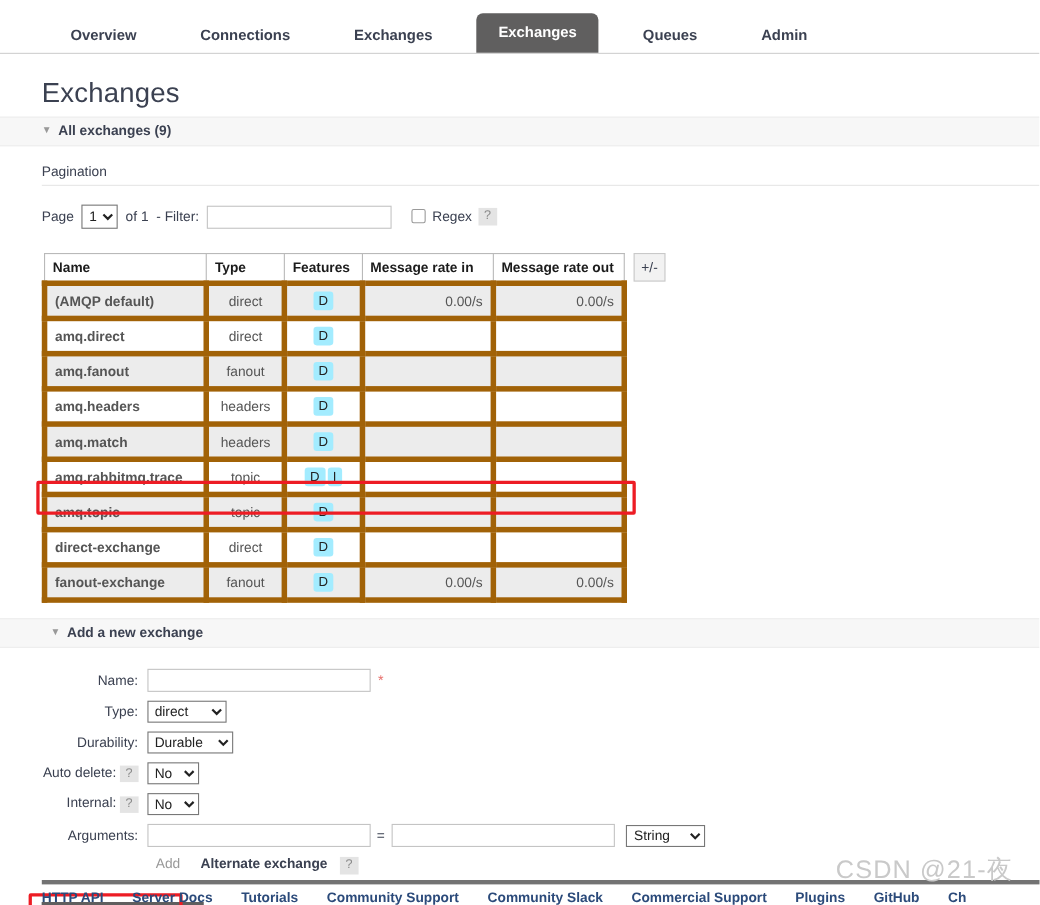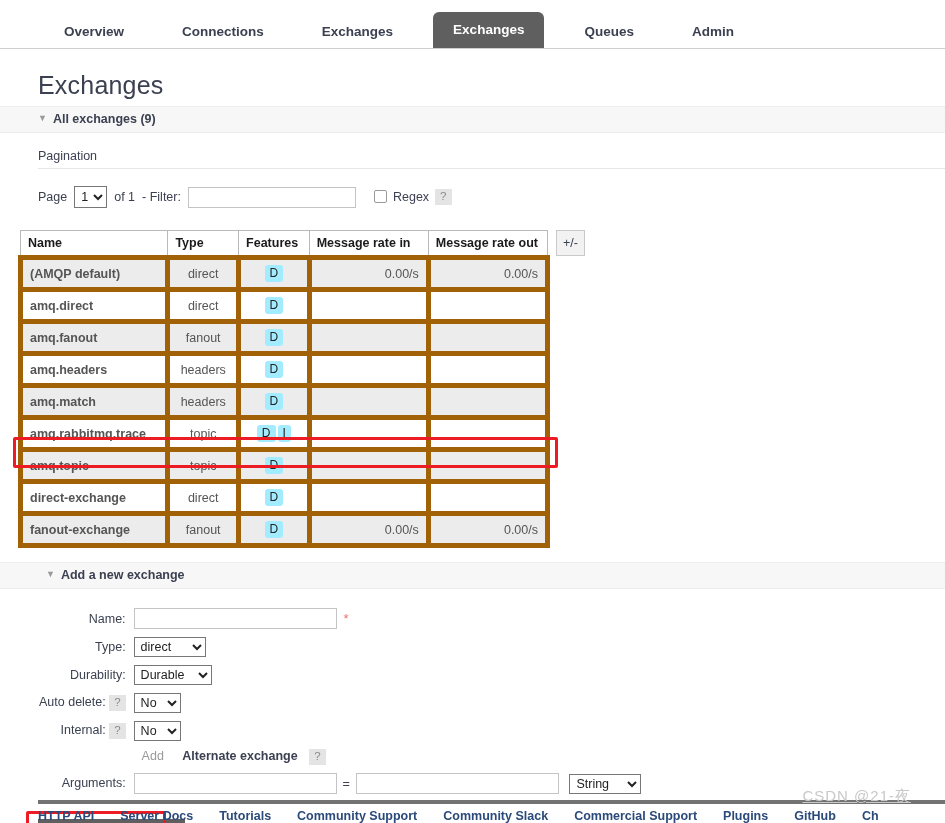--- a/index.html
+++ b/index.html
@@ -100,21 +100,21 @@
     display: inline-block;
     background: #e4e4e4;
     color: #8a8a8a;
     font-size: 11.5px;
     padding: 1px 5px 2px 5px;
     line-height: 1.1;
     cursor: pointer;
   }
 
   
-  .table-wrap { margin: 22px 0 0 18px; position: relative; }
+  .table-wrap { margin: 22px 0 0 38px; position: relative; }
   table.ex {
     border-collapse: collapse;
     font-size: 12.5px;
     width: 532px;
   }
   table.ex th {
     border: 1px solid #b9b9b9;
     background: #fff;
     font-weight: bold;
     color: #1b1b1b;
@@ -227,26 +227,25 @@
     display: flex;
     gap: 26px;
     font-size: 12.5px;
     font-weight: bold;
     color: #2b4a7a;
     white-space: nowrap;
   }
   .footer-links span { cursor: pointer; }
   .watermark {
     position: absolute;
-    right: 34px; bottom: 17px;
-    font-size: 15px;
+    right: 24px; bottom: 17px;
+    font-size: 23px;
     color: #c9c9c9;
     letter-spacing: 1px;
     pointer-events: none;
-    text-decoration: underline;
   }
 </style>
 </head>
 <body>
 
 
 
 
 <div class="navbar">
   <div class="tabs" id="nav-tabs">
@@ -402,32 +401,32 @@
   <tr>
     <td class="lbl">
       <span>Internal:</span>
       <span class="help">?</span>
     </td>
     <td class="fld">
       <select class="form-sel" id="internal-select"><option value="No">No</option><option value="Yes">Yes</option></select>
     </td>
   </tr>
   <tr>
+    <td class="lbl">Arguments:</td>
+    <td class="fld">
+      <input class="txt" type="text" value="" style=""><span class="eq">=</span><input class="txt" type="text" value="" style="">
+      <select class="form-sel" id="argtype-select" style="margin-left:7px;"><option value="String">String</option><option value="Number">Number</option><option value="Boolean">Boolean</option><option value="List">List</option></select>
+    </td>
+  </tr>
+  <tr>
     <td class="lbl"></td>
     <td class="fld">
       <span class="add-link">Add</span>
       <span class="alt-ex">Alternate exchange</span>
       <span class="help" style="margin-left:8px;">?</span>
-    </td>
-  </tr>
-  <tr>
-    <td class="lbl">Arguments:</td>
-    <td class="fld">
-      <input class="txt" type="text" value="" style=""><span class="eq">=</span><input class="txt" type="text" value="" style="">
-      <select class="form-sel" id="argtype-select" style="margin-left:7px;"><option value="String">String</option><option value="Number">Number</option><option value="Boolean">Boolean</option><option value="List">List</option></select>
     </td>
   </tr>
 </tbody>
   </table>
 
 <div class="btn-wrap">
   <button class="btn-add">Add exchange</button>
   <div class="btn-highlight"></div>
 </div>
 

